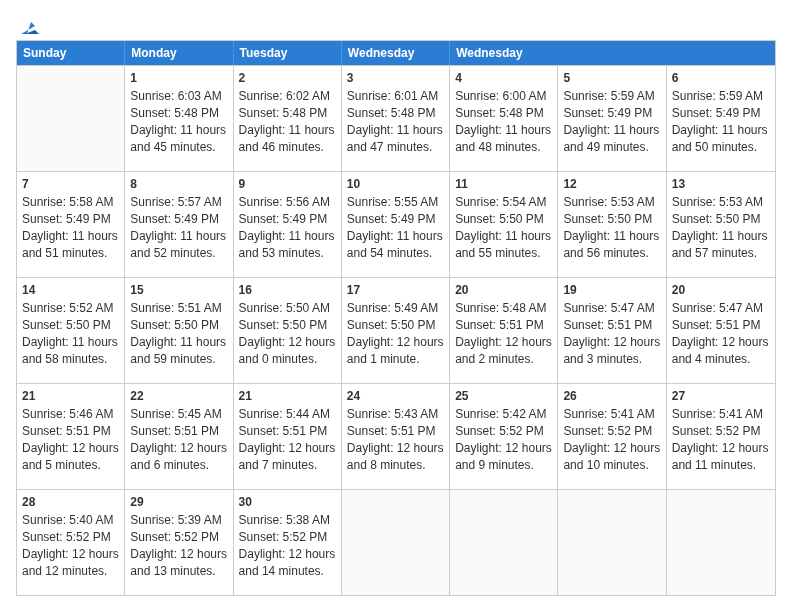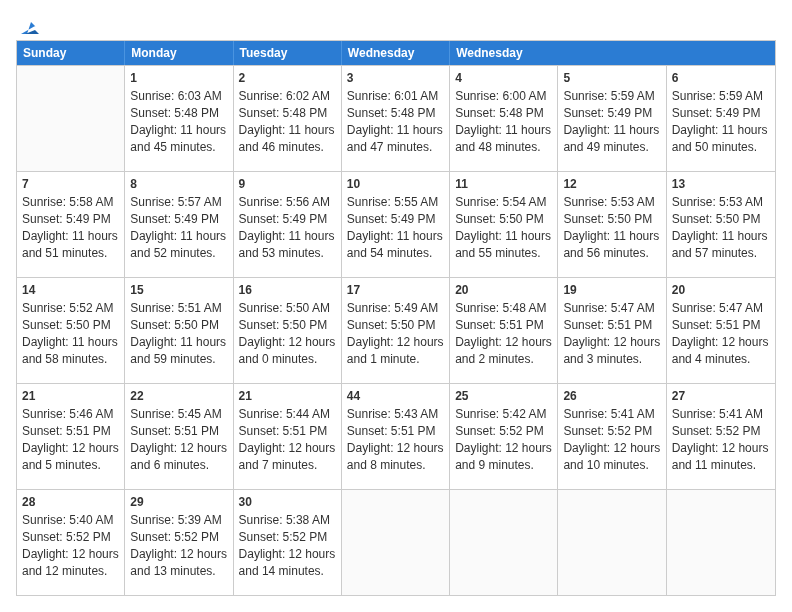--- a/index.html
+++ b/index.html
@@ -234,21 +234,21 @@
           </div>
           <div class="cal-cell">
             <span class="day-num">22</span>
             <div class="info">Sunrise: 5:45 AM<br>Sunset: 5:51 PM<br>Daylight: 12 hours and 6 minutes.</div>
           </div>
           <div class="cal-cell">
             <span class="day-num">21</span>
             <div class="info">Sunrise: 5:44 AM<br>Sunset: 5:51 PM<br>Daylight: 12 hours and 7 minutes.</div>
           </div>
           <div class="cal-cell">
-            <span class="day-num">44</span>
+            <span class="day-num">24</span>
             <div class="info">Sunrise: 5:43 AM<br>Sunset: 5:51 PM<br>Daylight: 12 hours and 8 minutes.</div>
           </div>
           <div class="cal-cell">
             <span class="day-num">25</span>
             <div class="info">Sunrise: 5:42 AM<br>Sunset: 5:52 PM<br>Daylight: 12 hours and 9 minutes.</div>
           </div>
           <div class="cal-cell">
             <span class="day-num">26</span>
             <div class="info">Sunrise: 5:41 AM<br>Sunset: 5:52 PM<br>Daylight: 12 hours and 10 minutes.</div>
           </div>

